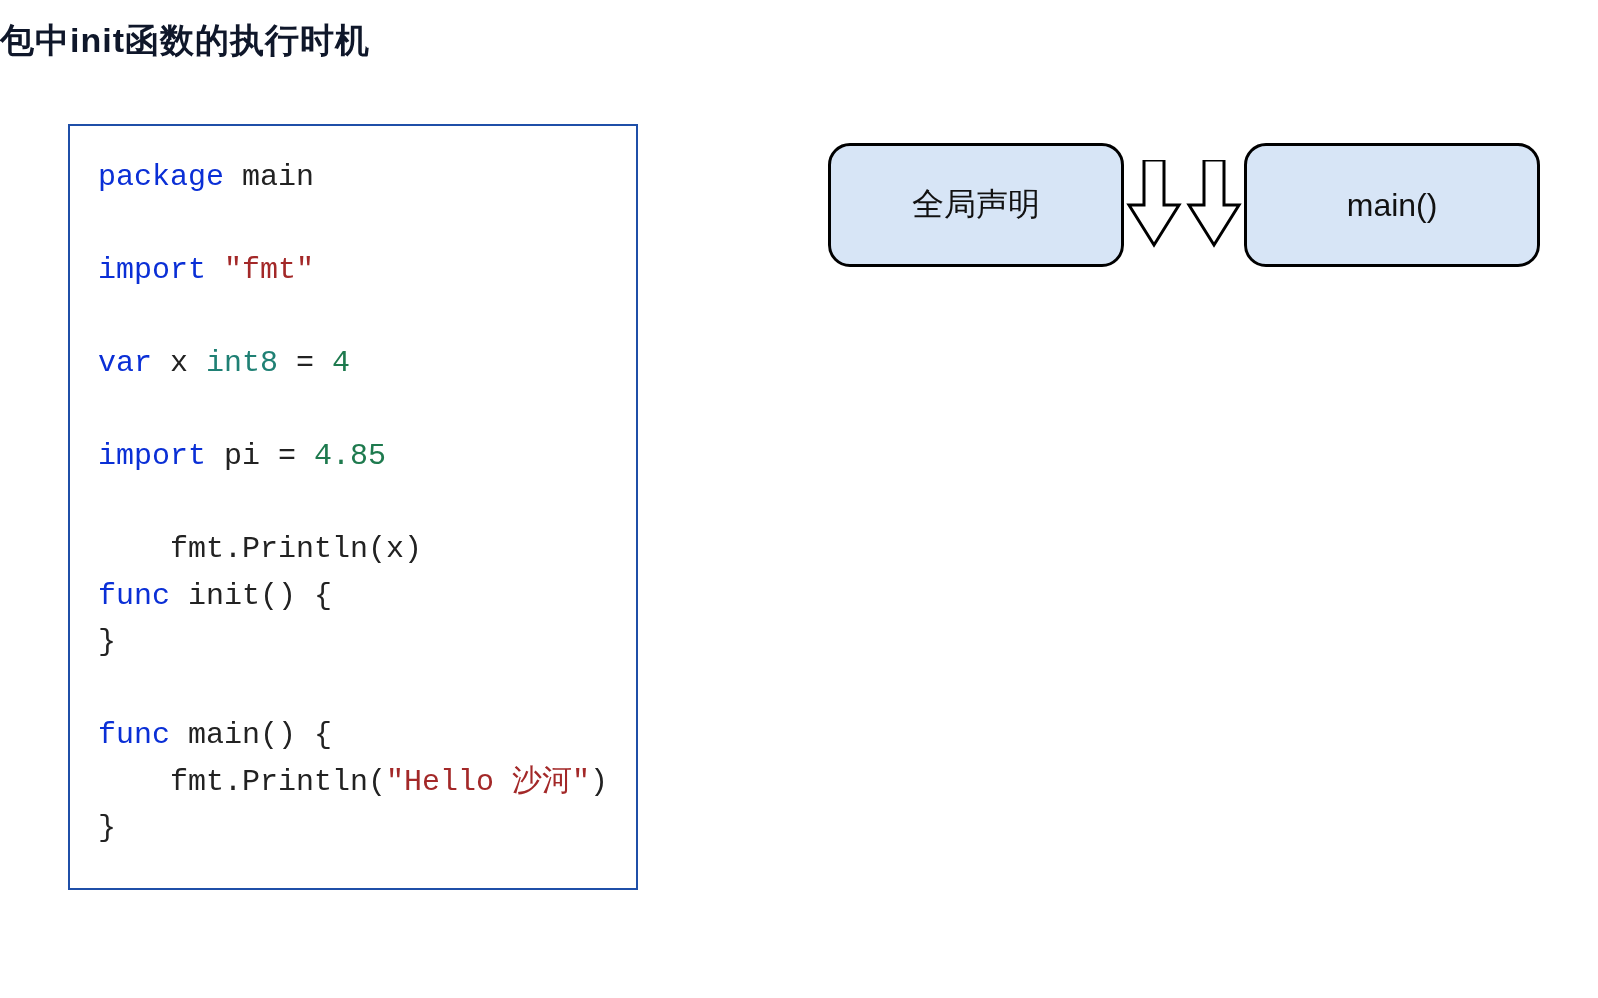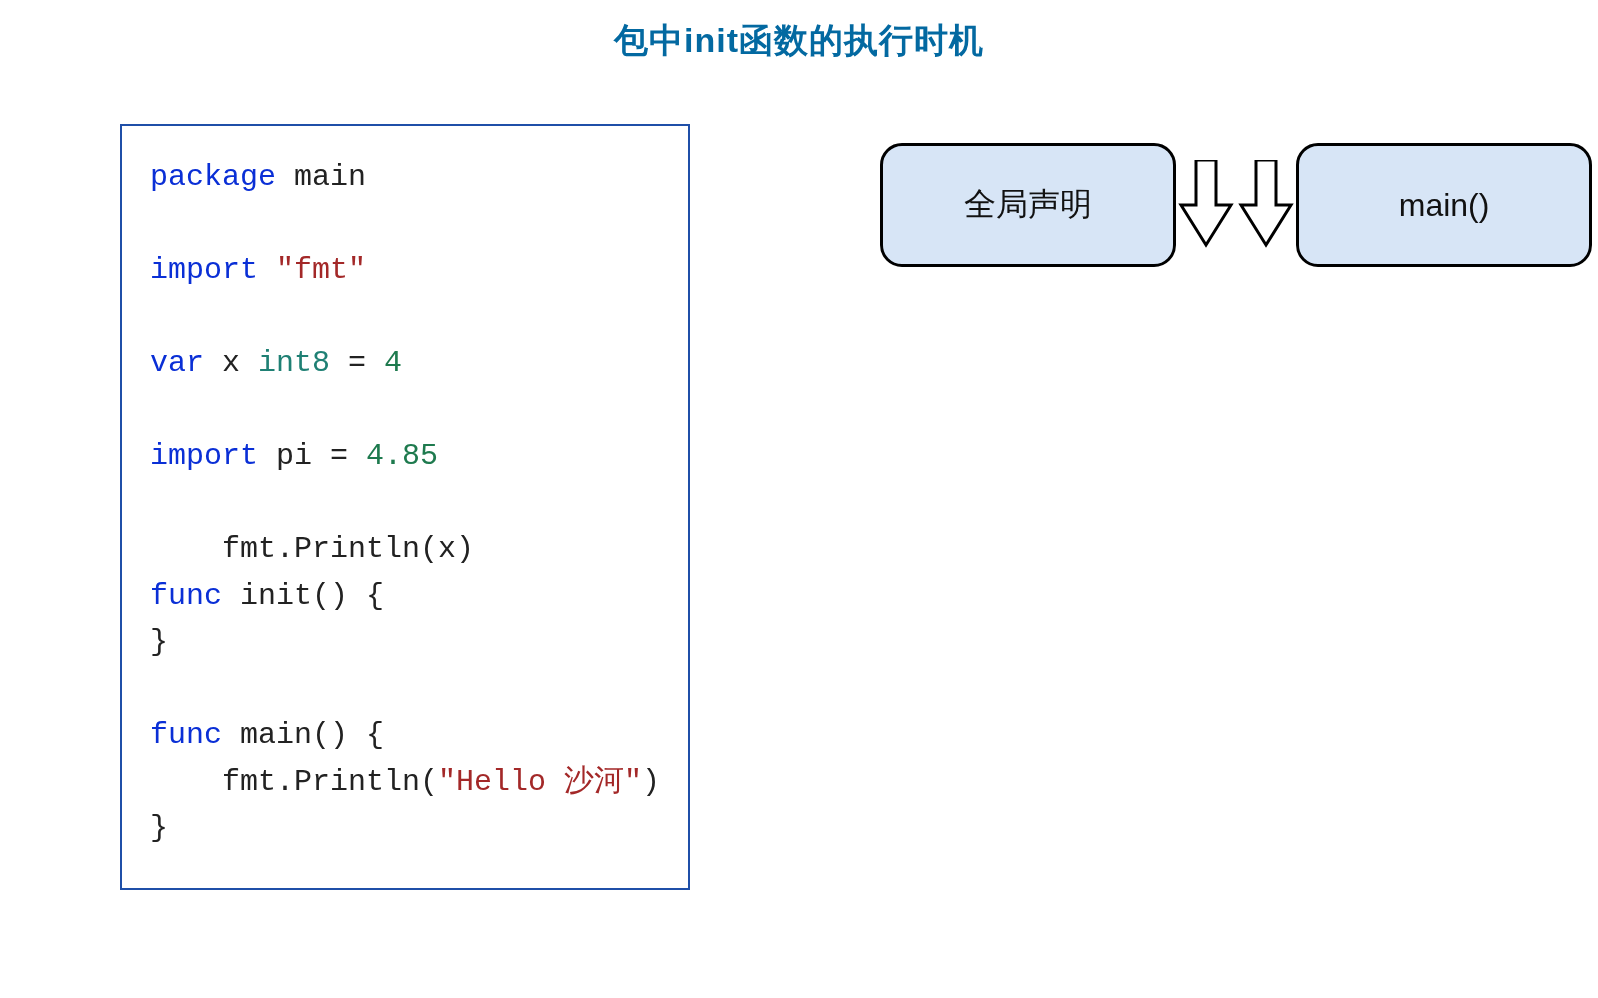--- a/index.html
+++ b/index.html
@@ -4,31 +4,30 @@
 <style>
   html, body {
     margin: 0;
     padding: 0;
     width: 1598px;
     height: 998px;
     background: #ffffff;
     font-family: "Helvetica Neue", Arial, "PingFang SC", "Microsoft YaHei", sans-serif;
   }
   .title {
-    text-align: center;
-    color: #0369a1;
+    color: #0f172a;
     font-size: 34px;
     font-weight: 600;
     padding-top: 18px;
     letter-spacing: 1px;
   }
   .content {
     display: flex;
     align-items: flex-start;
-    padding: 60px 120px 0 120px;
+    padding: 60px 120px 0 68px;
   }
   .code-box {
     border: 2px solid #1f4fa8;
     padding: 28px 28px 36px 28px;
     width: 630px;
     font-family: Menlo, Consolas, "Courier New", monospace;
     font-size: 30px;
     line-height: 1.55;
     color: #222;
   }

